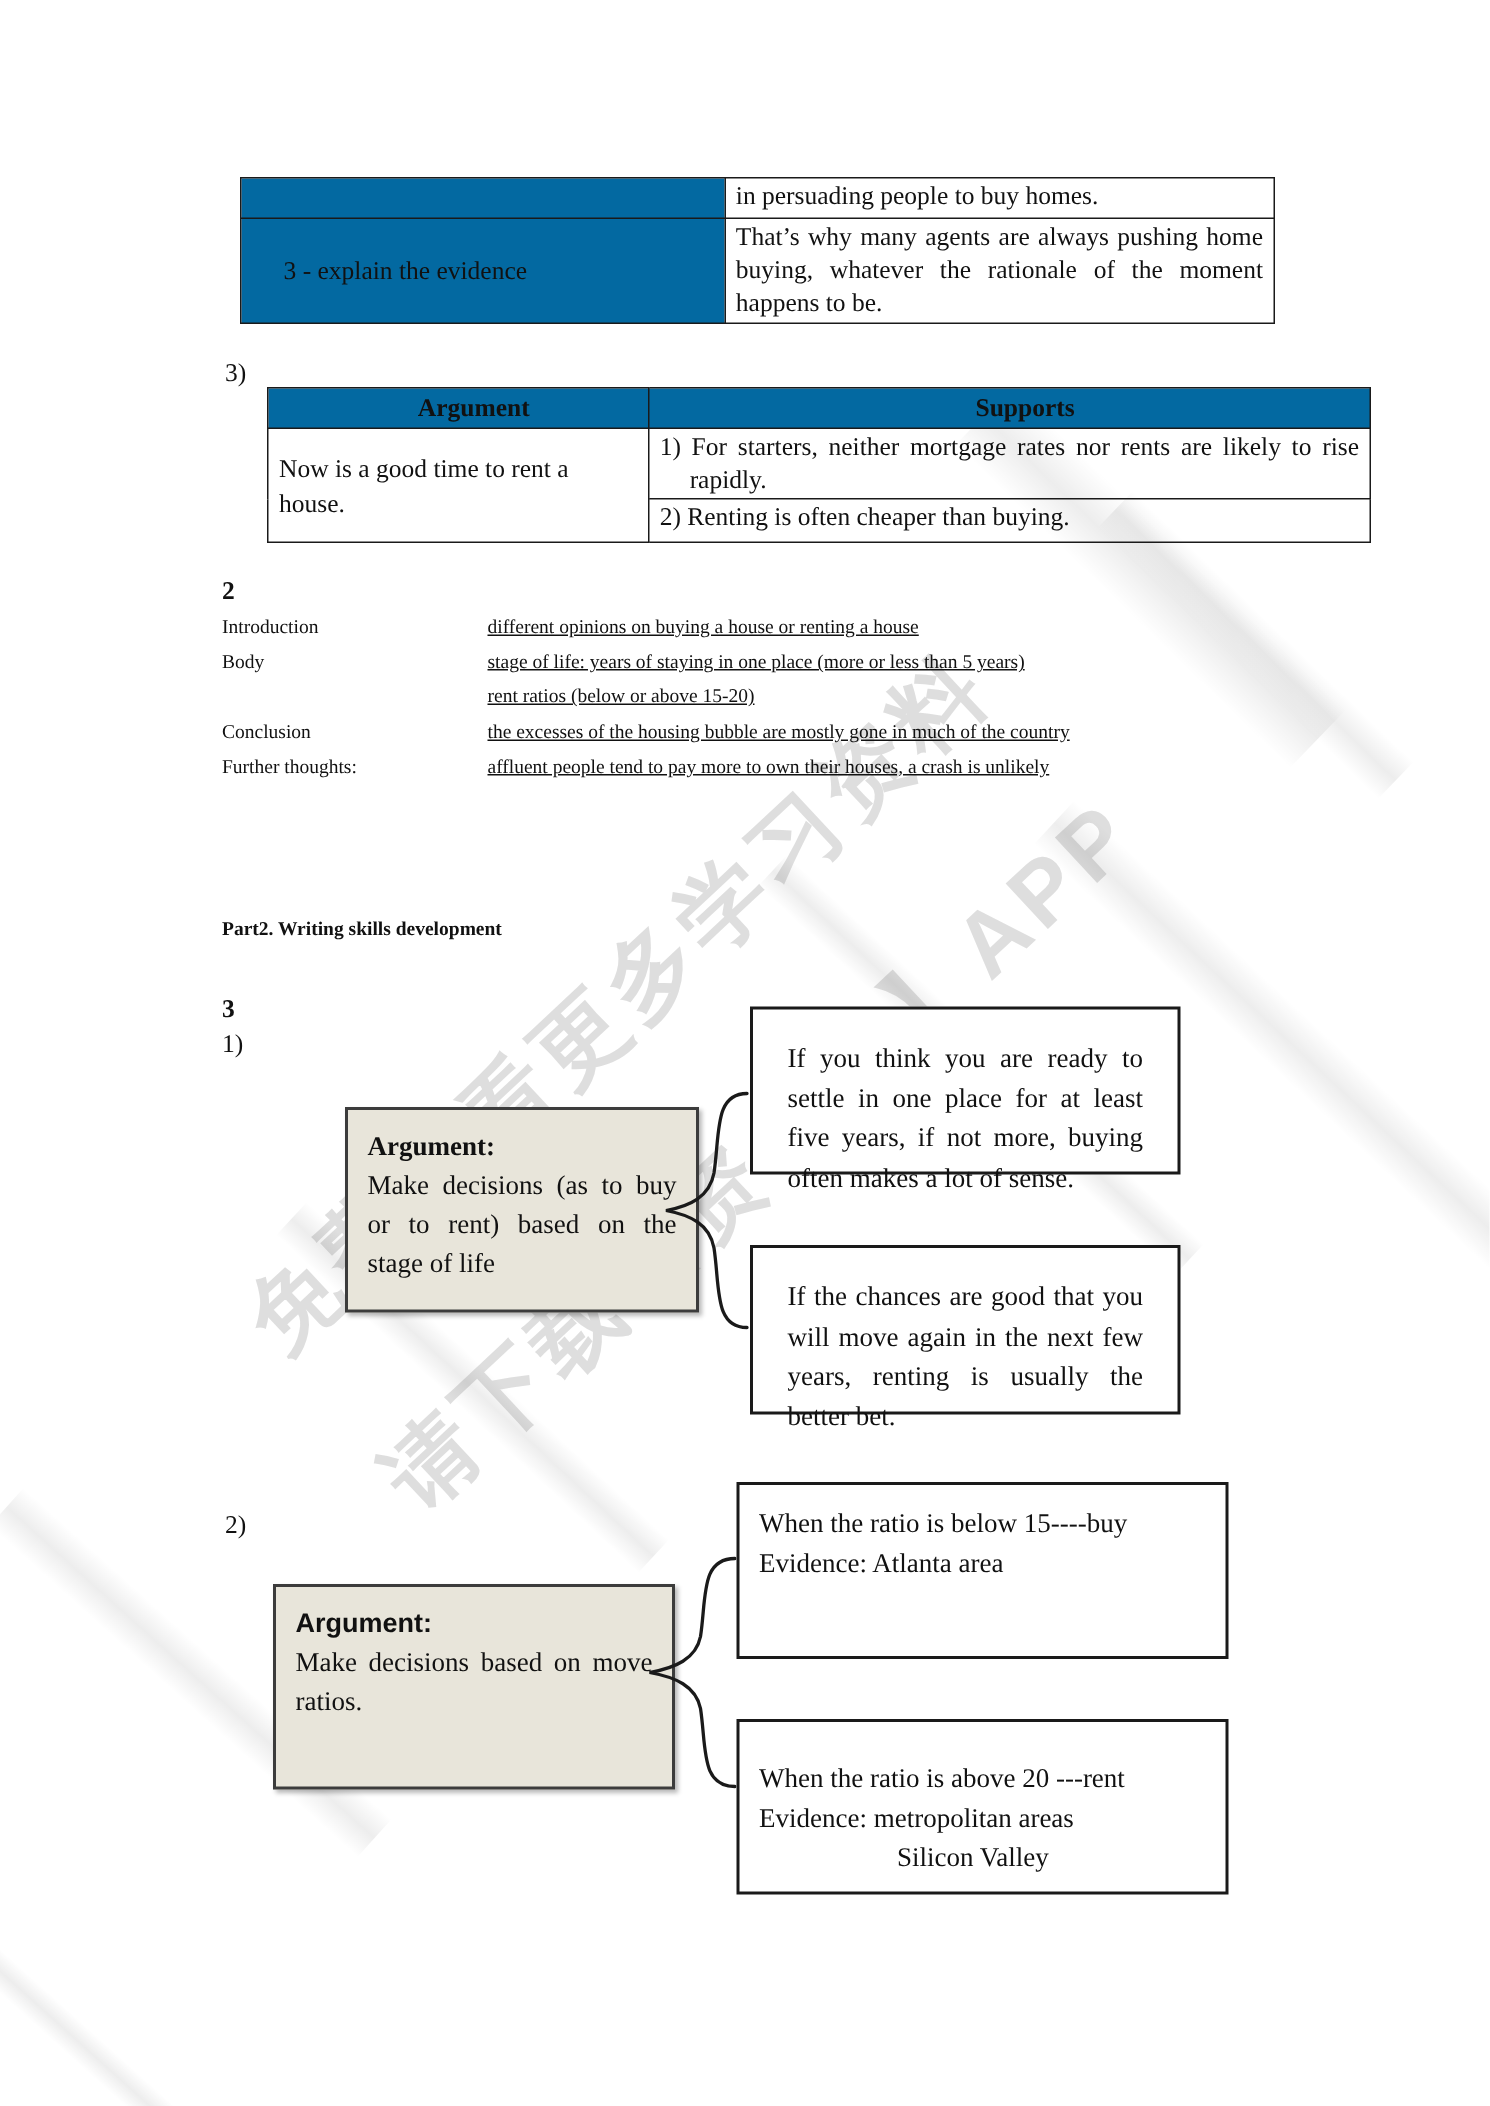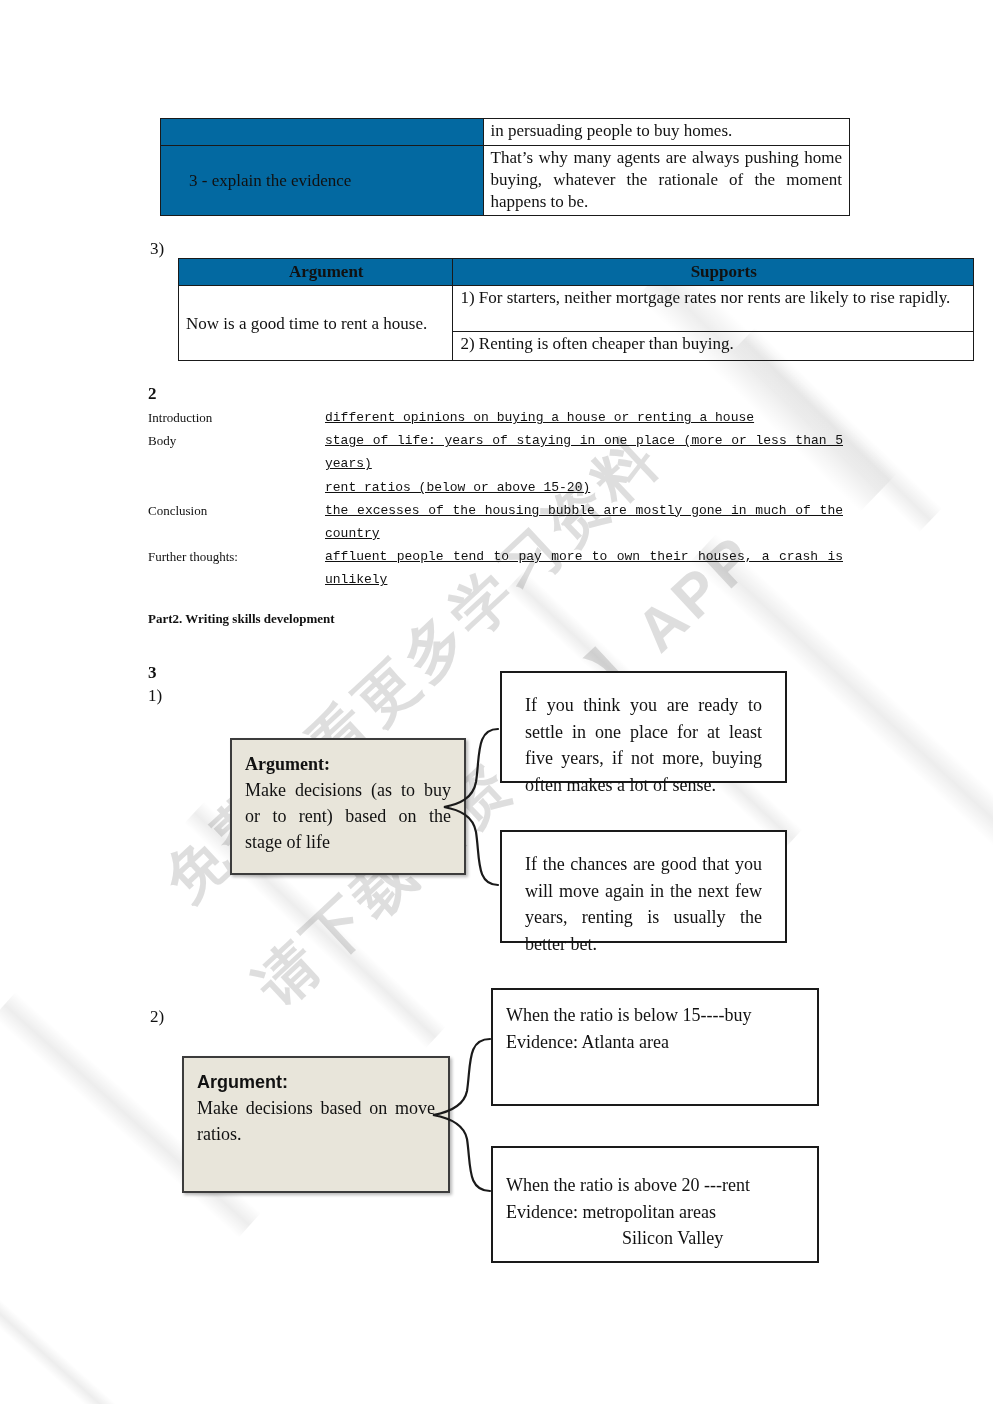--- a/index.html
+++ b/index.html
@@ -28,53 +28,53 @@
   table{border-collapse:collapse;font-size:17px;line-height:22px;border-radius:11px;}
   td,th{border:1px solid #1a1a1a;vertical-align:top;padding:1px 7px;}
   .shade{background:#0369a1;padding-left:28px;}
   .just{text-align:justify;}
   #table-evidence{width:690px;}
   #table-evidence col.c1{width:323px;} #table-evidence col.c2{width:367px;}
   #table-evidence tr.r1 td{height:24px;}
   #table-evidence tr.r2 td{height:67px;}
   #table-evidence td.left-cell{vertical-align:middle;}
 
-  #table-argument{width:796px;}
+  #table-argument{width:736px;}
   #table-argument col.c1{width:232px;} #table-argument col.c2{width:440px;}
   #table-argument th{height:24px;text-align:center;font-weight:bold;vertical-align:middle;}
   #table-argument td.arg{vertical-align:middle;line-height:23px;}
   #table-argument td.sup1{height:43px;}
   #table-argument td.sup2{height:26px;}
   .hang{padding-left:27px;text-indent:-20px;}
 
   
   .outline-num{font-weight:bold;font-size:17px;}
   .outline-grid{
     display:grid;grid-template-columns:177px 518px;
     font-size:13px;line-height:23.2px;
   }
-  .outline-grid .val{text-decoration:underline;text-align:justify;font-family:Liberation Mono, monospace;}
+  .outline-grid .val{text-decoration:underline;text-align:justify;}
 
   .h-part2{font-weight:bold;font-size:13px;}
 
   
   .argbox{
     background:#e8e5da;border:2px solid #3c3c3c;
     box-shadow:2px 2px 3px rgba(0,0,0,0.28);
     padding:11px 13px;font-size:18px;line-height:26px;box-sizing:border-box;margin-left:23px;
   }
   .argbox .t-serif{font-weight:bold;}
   .argbox .t-sans{font-weight:bold;font-family:"Liberation Sans",sans-serif;}
   .branchbox{
     background:#ffffff;border:2px solid #1a1a1a;
     padding:9px 13px;font-size:18px;line-height:26.5px;box-sizing:border-box;
   }
   .branchbox p{margin:10px;text-align:justify;}
   .line{white-space:nowrap;}
-  .indent-line{margin-left:116px;}
+  .indent-line{margin-left:92px;}
   svg.brace{overflow:visible;}
 </style>
 </head>
 <body>
 
 <div class="abs wm">
   <div>免费查看更多学习资料</div>
   <div>请下载【资小料】APP</div>
 </div>
 

